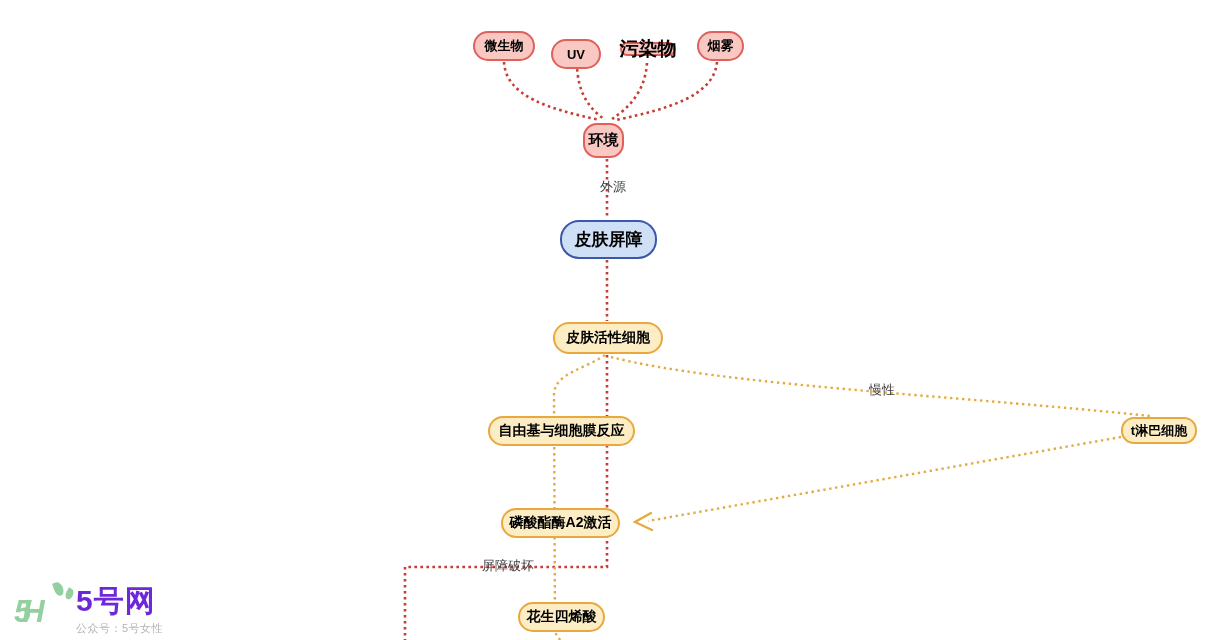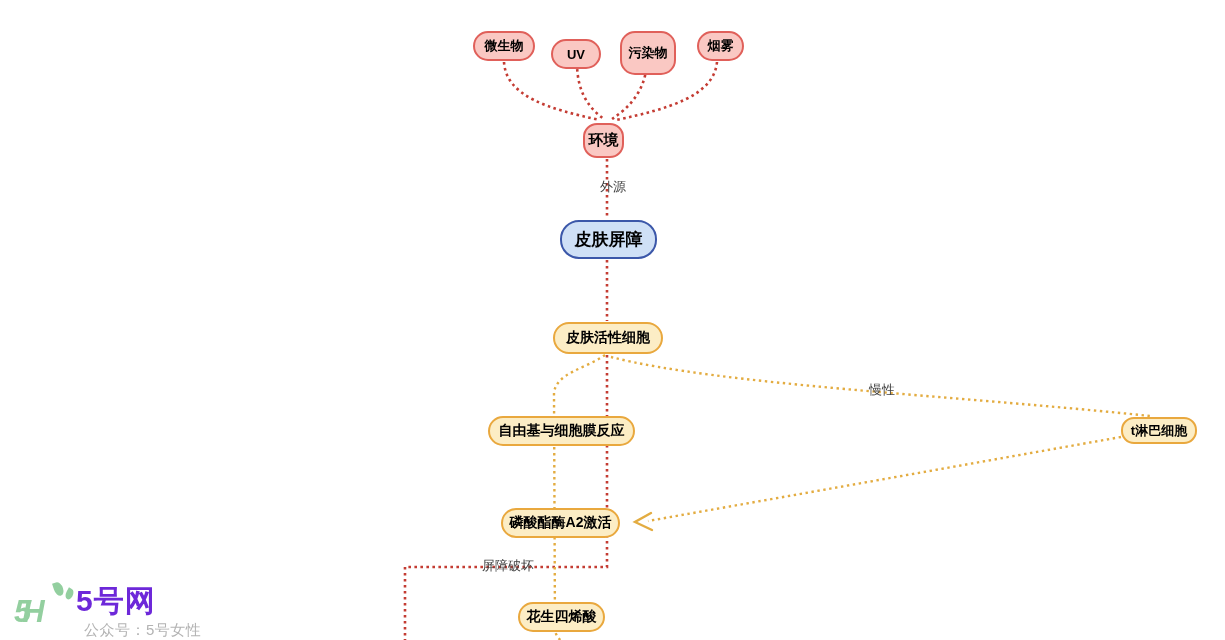--- a/index.html
+++ b/index.html
@@ -25,21 +25,21 @@
   .node.blue{background:var(--blue-fill);border-color:var(--blue-border);border-width:2.5px;}
   .edge-label{
     position:absolute;
     font-size:13px;color:#404040;
     white-space:nowrap;
     transform:translate(-50%,-50%);
   }
   
   .n-microbe{left:473px;top:31px;width:62px;height:30px;font-size:13px;border-radius:15px;}
   .n-uv{left:551px;top:31px;width:50px;height:30px;font-size:13px;border-radius:15px;margin-top:8px;}
-  .n-pollutant{left:620px;top:31px;width:56px;height:44px;font-size:13px;border-radius:15px;}
+  .n-pollutant{left:620px;top:42px;width:56px;height:14px;font-size:19px;border-radius:15px;}
   .n-smoke{left:697px;top:31px;width:47px;height:30px;font-size:13px;border-radius:15px;}
   .n-environment{left:583px;top:123px;width:41px;height:35px;font-size:15px;border-radius:14px;}
   .n-skin-barrier{left:560px;top:220px;width:97px;height:39px;font-size:17px;border-radius:19px;}
   .n-skin-active-cells{left:553px;top:322px;width:110px;height:32px;font-size:14px;}
   .n-free-radical{left:488px;top:416px;width:147px;height:30px;font-size:14px;}
   .n-phospholipase{left:501px;top:508px;width:119px;height:30px;font-size:14px;}
   .n-arachidonic{left:518px;top:602px;width:87px;height:30px;font-size:14px;}
   .n-t-lymphocyte{left:1121px;top:417px;width:76px;height:27px;font-size:13px;border-radius:13px;}
   .l-exogenous{left:613px;top:187px;}
   .l-chronic{left:882px;top:390px;}
@@ -55,22 +55,22 @@
     position:absolute;background:var(--logo-green);
     width:9px;height:14px;border-radius:0 55% 45% 55%;
   }
   .leaf-1{left:40px;top:-1px;transform:rotate(-18deg);}
   .leaf-2{left:51px;top:4px;transform:rotate(28deg) scale(.8);}
   .logo-name{
     position:absolute;left:62px;top:-2px;
     font-size:30px;font-weight:bold;color:#6d28d9;letter-spacing:1px;
   }
   .logo-sub{
-    position:absolute;left:70px;top:38px;
-    font-size:15px;color:#b3b3b3;letter-spacing:.5px;
+    position:absolute;left:62px;top:38px;
+    font-size:11px;color:#b3b3b3;letter-spacing:.5px;
   }
 </style>
 </head>
 <body>
 
 <div id="canvas">
 
   <svg id="edges" viewBox="0 0 1225 640" xmlns="http://www.w3.org/2000/svg">
 
     <g fill="none" stroke="var(--red-line)" stroke-width="2.6" stroke-dasharray="2.6 3.4">

